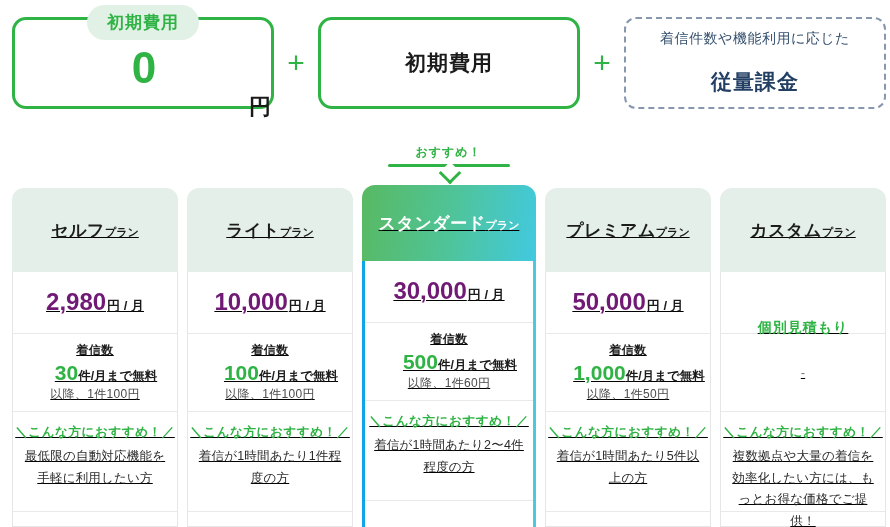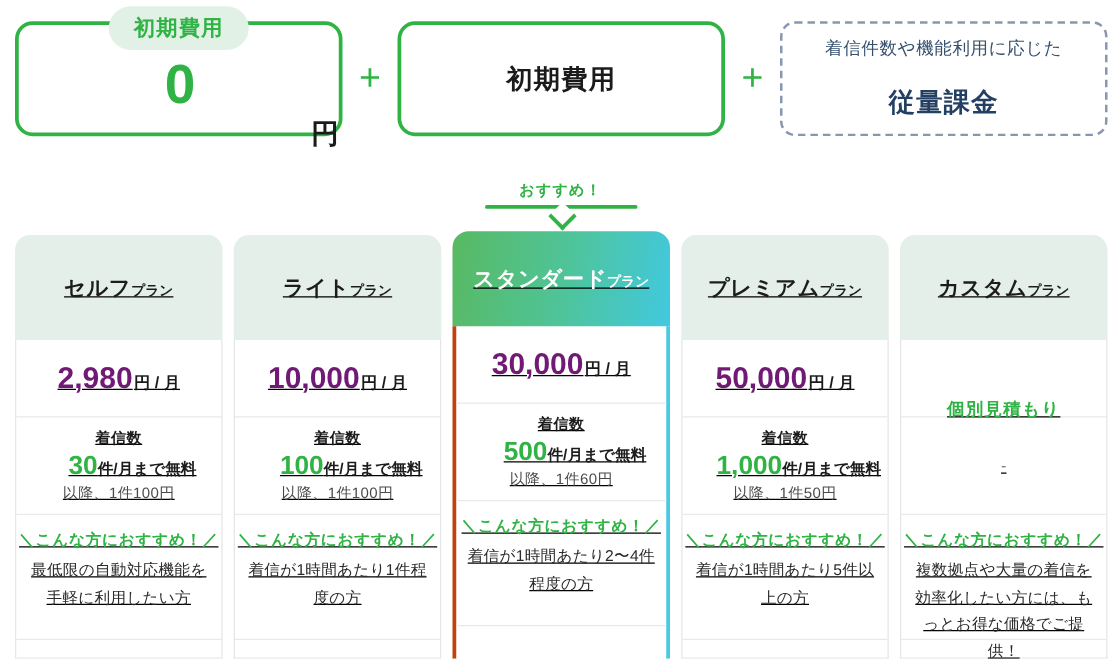--- a/index.html
+++ b/index.html
@@ -298,21 +298,21 @@
 
   
   .col.featured .col-head {
     background: linear-gradient(100deg, #58b961 0%, #4fc49a 52%, #41c9e0 100%);
     border-radius: 13px 13px 0 0;
     height: 76px;
     margin-top: -3px;
   }
   .col.featured .plan-name { color: #ffffff; }
   .col.featured .col-body {
-    border-left: 3px solid #c2410c;
+    border-left: 3px solid #0ea5e9;
     border-right: 3px solid #49c9e2;
     border-bottom: none;
   }
   .col.featured { width: 174px; }
 </style>
 </head>
 <body>
 
 <div id="page">
 

